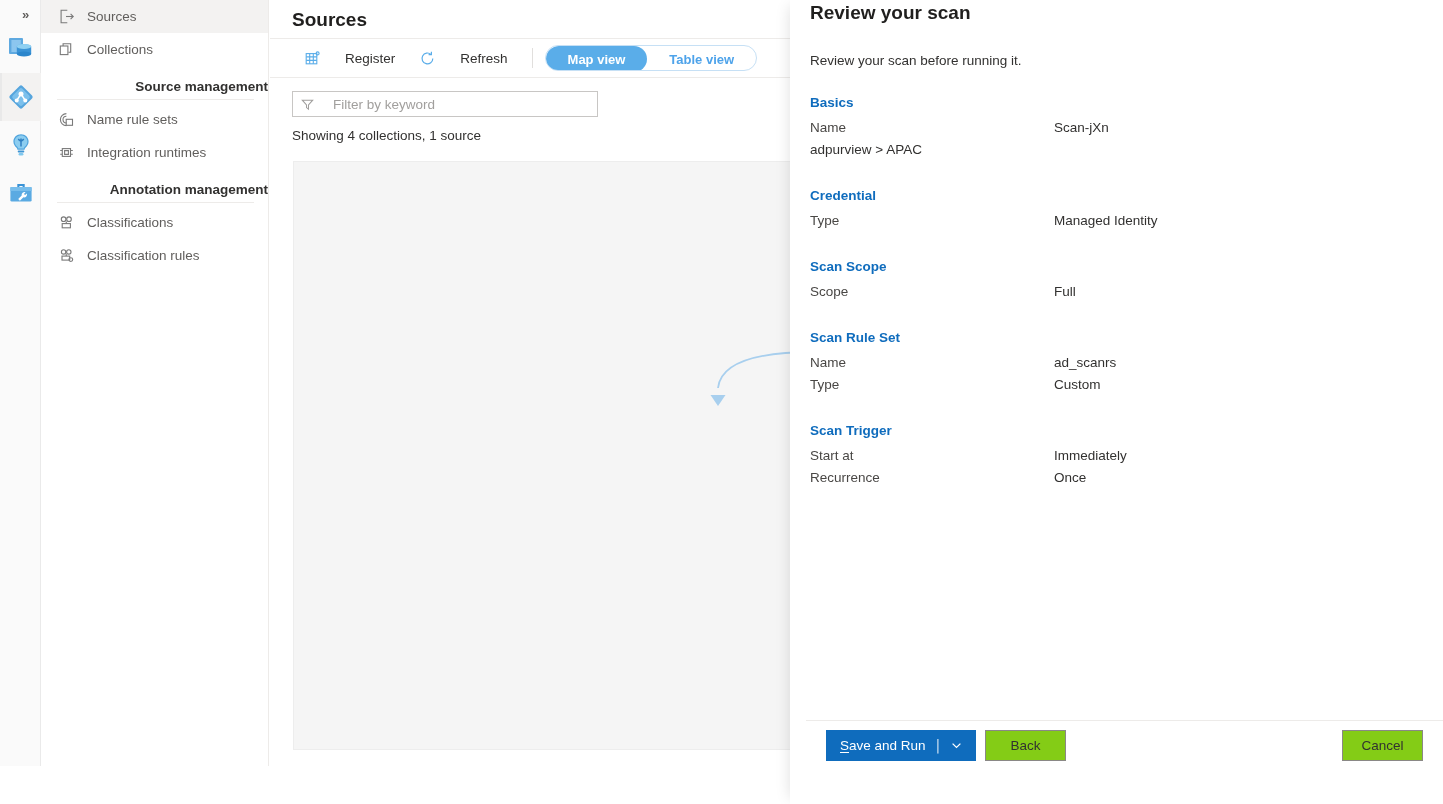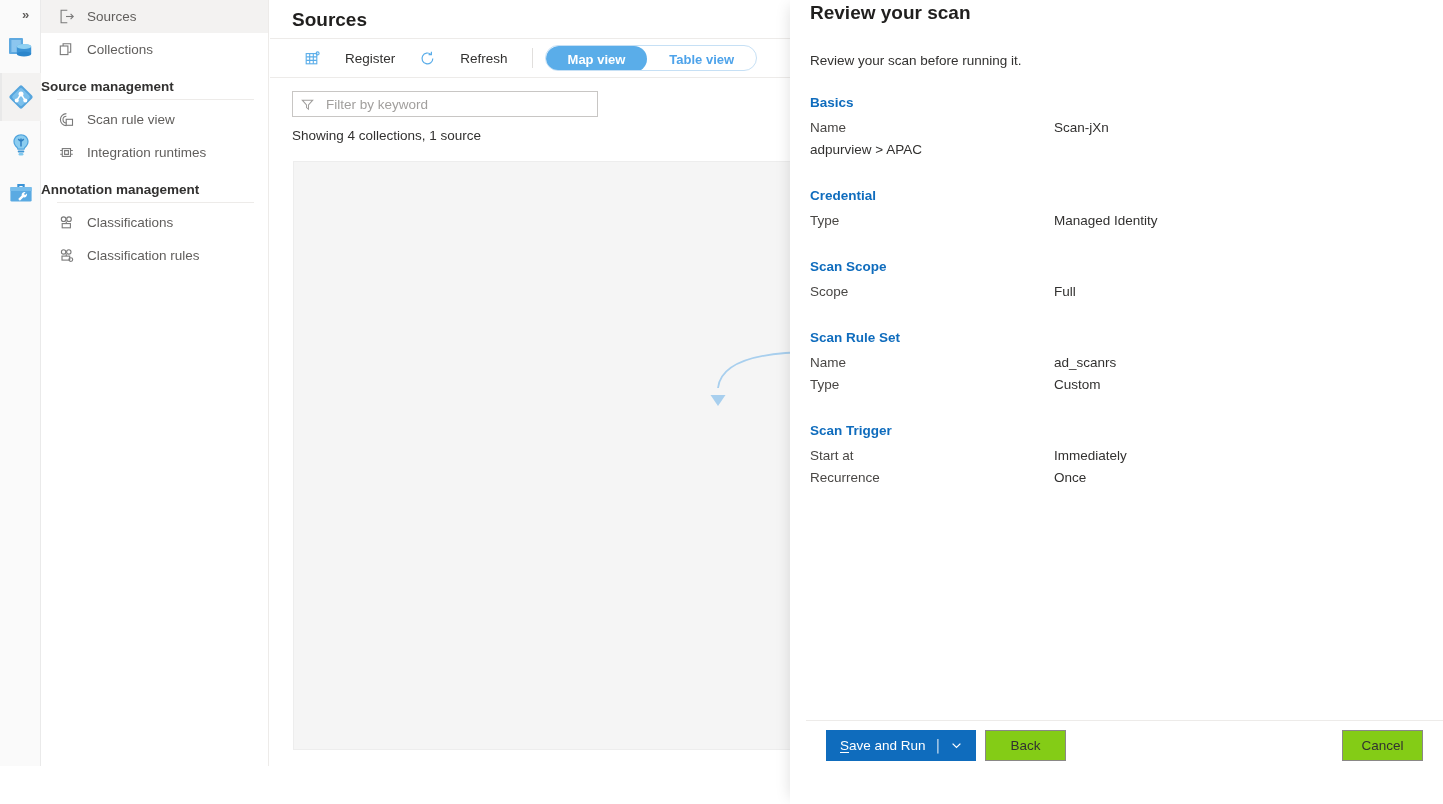--- a/index.html
+++ b/index.html
@@ -39,21 +39,22 @@
   }
   .nav-item {
     display: flex; align-items: center; height: 33px;
     padding-left: 16px; gap: 11px; cursor: pointer;
     color: #605e5c; font-size: 13.5px;
   }
   .nav-item.active { background: #f3f2f1; }
   .nav-ico { width: 19px; height: 19px; flex: 0 0 19px; display:flex; align-items:center; justify-content:center; color:#7a7a7a; }
   .nav-group {
     font-size: 13.5px; color: #323130; font-weight: 600;
-    padding: 13px 0 5px 0;
+    padding: 13px 0 5px 32px;
+    text-align: right;
   }
   .nav-rule { height:1px; background:#edebe9; margin: 0 14px 3px 16px; }
 
   
   #main { position: absolute; left: 270px; top: 0; right: 0; height: 770px; background:#fff; }
   #main-title {
     font-size: 19px; color: #201f1e; font-weight: 600;
     padding: 9px 0 0 22px; height: 38px;
   }
   #cmdbar {
@@ -73,21 +74,21 @@
   .pivot-opt {
     height: 26px; display:flex; align-items:center; justify-content:center;
     padding: 0 22px; font-size: 13px; color:#4ea3ea; cursor:pointer; font-weight:600;
     border-radius: 14px;
   }
   .pivot-opt.sel { background:#5aade9; color:#ffffff; }
 
   #filterrow { padding: 13px 0 0 22px; }
   .filter-box {
     width: 306px; height: 26px; border:1px solid #c8c6c4; background:#fff;
-    display:flex; align-items:center; gap: 12px; padding: 0 8px;
+    display:flex; align-items:center; gap: 19px; padding: 0 8px;
   }
   .filter-box span.ph { font-size: 13.5px; color:#a19f9d; }
   #showing { font-size: 13.5px; color:#323130; padding: 11px 0 0 22px; }
 
   
   #map-canvas {
     position:absolute; left: 23px; top: 161px; width: 1150px; height: 589px;
     background: #f5f5f5; border:1px solid #ededed;
     overflow: hidden;
   }
@@ -231,21 +232,21 @@
     <div class="nav-rule"></div>
 
     <div class="nav-item">
       <span class="nav-ico">
         <svg width="17" height="17" viewBox="0 0 17 17" fill="none" stroke="#7a7a7a" stroke-width="1.1">
           <path d="M8.4 2.6a6 6 0 1 0 0 12"></path>
           <path d="M8.4 5.2a3.4 3.4 0 0 0 0 6.8"></path>
           <rect x="8.2" y="8.3" width="6.3" height="6"></rect>
         </svg>
       </span>
-      <span>Scan rule view</span>
+      <span>Name rule sets</span>
     </div>
 
     <div class="nav-item">
       <span class="nav-ico">
         <svg width="17" height="17" viewBox="0 0 17 17" fill="none" stroke="#7a7a7a" stroke-width="1.1">
           <rect x="4.3" y="4.6" width="8.2" height="7.8"></rect>
           <path d="M6.6 6.6h3.8v3.8H6.6z"></path>
           <path d="M2.2 6.5h2.1M2.2 10.3h2.1M12.5 6.5h2.3M12.5 10.3h2.3"></path>
         </svg>
       </span>

